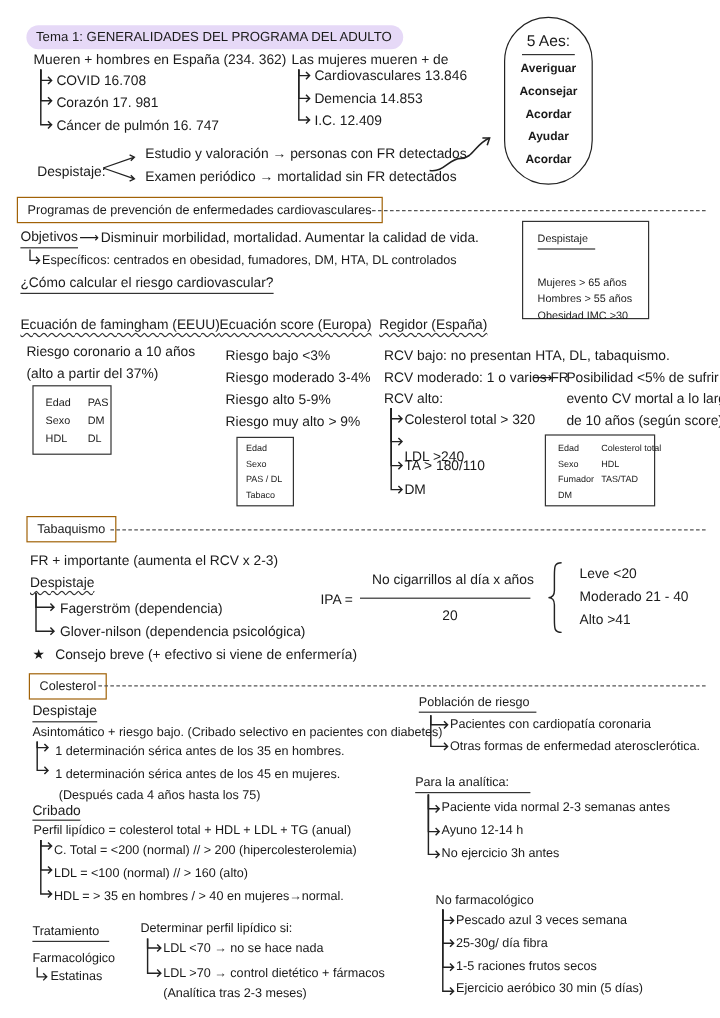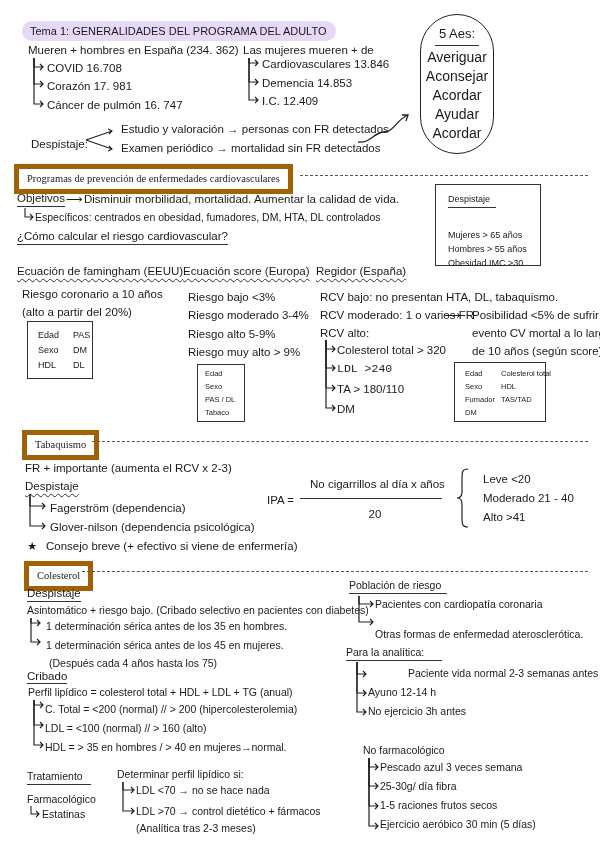--- a/index.html
+++ b/index.html
@@ -9,23 +9,22 @@
   }
   .abs { position: absolute; white-space: nowrap; }
   .t { font-size: 11.5px; line-height: 18px; }
   .s { font-size: 10.5px; line-height: 17px; }
   .xs { font-size: 8px; line-height: 12px; }
   .title-hl {
     background: #e6d9f7; border-radius: 12px; padding: 1px 10px 1px 8px;
     font-size: 11px; line-height: 18px;
   }
   .box {
-    border: 5px solid #a16207; padding: 2px 8px; font-size: 10.5px; line-height: 16px;
+    border: 1px solid #a16207; padding: 2px 8px; font-size: 10.5px; line-height: 16px;
     background: #fff;
-    font-family: Liberation Serif, serif;
   }
   .dash { border-top: 1px dashed #555; height: 0; }
   .ul { border-bottom: 1px solid #333; }
   .wavy { text-decoration: underline wavy #333; text-decoration-thickness: 1px; text-underline-offset: 3px; }
   .list-box {
     border: 1px solid #333; background: #fff;
   }
   .cloud {
     border: 1.5px solid #222; border-radius: 38px; background: #fff;
     text-align: center;
@@ -66,21 +65,21 @@
 <div class="abs t" style="left:121px;top:120px;">Estudio y valoración → personas con FR detectados</div>
 <div class="abs t" style="left:121px;top:139px;">Examen periódico → mortalidad sin FR detectados</div>
 <svg class="abs" style="left:356px;top:112px;" width="56" height="34">
   <path d="M2 30 C14 32, 18 20, 28 20 C38 20, 40 8, 52 3" fill="none" stroke="#222" stroke-width="1.3"></path>
   <path d="M46 3 L52 3 L50 9" fill="none" stroke="#222" stroke-width="1.3"></path>
 </svg>
 
 <div class="abs cloud" style="left:420px;top:14px;width:72px;height:138px;">
   <div style="font-size:13px;line-height:18px;margin-top:10px;">5 Aes:</div>
   <div style="border-top:1.5px solid #333;width:44px;margin:2px auto 2px auto;"></div>
-  <div style="font-size:14px;line-height:19px;">
+  <div style="font-size:10px;line-height:19px;font-weight:bold;">
     <div>Averiguar</div>
     <div>Aconsejar</div>
     <div>Acordar</div>
     <div>Ayudar</div>
     <div>Acordar</div>
   </div>
 </div>
 
 <div class="abs box" style="left:14px;top:164px;">Programas de prevención de enfermedades cardiovasculares</div>
 <div class="abs dash" style="left:300px;top:175px;width:288px;"></div>
@@ -98,21 +97,21 @@
   <div class="xs ul" style="position:absolute;left:12px;top:8px;font-size:9px;padding-bottom:2px;width:48px;">Despistaje</div>
   <div style="position:absolute;left:12px;top:30px;font-size:9px;line-height:14px;margin-top:13px;">
     <div>Mujeres &gt; 65 años</div>
     <div>Hombres &gt; 55 años</div>
     <div>Obesidad IMC &gt;30</div>
   </div>
 </div>
 
 <div class="abs t wavy" style="left:17px;top:262px;">Ecuación de famingham (EEUU)</div>
 <div class="abs t" style="left:22px;top:285px;">Riesgo coronario a 10 años</div>
-<div class="abs t" style="left:22px;top:303px;">(alto a partir del 20%)</div>
+<div class="abs t" style="left:22px;top:303px;">(alto a partir del 37%)</div>
 <div class="abs list-box" style="left:27px;top:321px;width:64px;height:56px;">
   <div class="grid2" style="position:absolute;left:10px;top:6px;font-size:9px;line-height:15px;column-gap:14px;">
     <div>
       <div>Edad</div>
       <div>Sexo</div>
       <div>HDL</div>
     </div>
     <div>
       <div>PAS</div>
       <div>DM</div>
@@ -143,21 +142,21 @@
 <div class="abs t" style="left:472px;top:324px;">evento CV mortal a lo largo</div>
 <div class="abs t" style="left:472px;top:342px;">de 10 años (según score)</div>
 <div class="abs t" style="left:320px;top:324px;">RCV alto:</div>
 <svg class="abs" style="left:324px;top:340px;" width="14" height="76">
   <path d="M2 0 V9 H11 M8 6 L11 9 L8 12" fill="none" stroke="#222" stroke-width="1.2"></path>
   <path d="M2 0 V28 H11 M8 25 L11 28 L8 31" fill="none" stroke="#222" stroke-width="1.2"></path>
   <path d="M2 0 V48 H11 M8 45 L11 48 L8 51" fill="none" stroke="#222" stroke-width="1.2"></path>
   <path d="M2 0 V68 H11 M8 65 L11 68 L8 71" fill="none" stroke="#222" stroke-width="1.2"></path>
 </svg>
 <div class="abs t" style="left:337px;top:341px;">Colesterol total &gt; 320</div>
-<div class="abs t" style="left:337px;top:360px;font-family:Liberation Mono, monospace;">LDL &gt;240</div>
+<div class="abs t" style="left:337px;top:372px;">LDL &gt;240</div>
 <div class="abs t" style="left:337px;top:380px;">TA &gt; 180/110</div>
 <div class="abs t" style="left:337px;top:400px;">DM</div>
 <div class="abs list-box" style="left:454px;top:362px;width:90px;height:58px;">
   <div class="grid2" style="position:absolute;left:10px;top:4px;font-size:7.5px;line-height:13px;column-gap:6px;">
     <div>
       <div>Edad</div>
       <div>Sexo</div>
       <div>Fumador</div>
       <div>DM</div>
     </div>
@@ -215,29 +214,29 @@
 <div class="abs s" style="left:45px;top:701px;">C. Total = &lt;200 (normal)  //   &gt; 200 (hipercolesterolemia)</div>
 <div class="abs s" style="left:45px;top:720px;">LDL = &lt;100 (normal)  //  &gt; 160 (alto)</div>
 <div class="abs s" style="left:45px;top:739px;">HDL = &gt; 35 en hombres / &gt; 40 en mujeres→normal.</div>
 
 <div class="abs s ul" style="left:349px;top:578px;line-height:15px;padding-right:6px;">Población de riesgo</div>
 <svg class="abs" style="left:357px;top:596px;" width="20" height="34">
   <path d="M2 0 V8 H16 M13 5 L16 8 L13 11" fill="none" stroke="#222" stroke-width="1.2"></path>
   <path d="M2 0 V26 H16 M13 23 L16 26 L13 29" fill="none" stroke="#222" stroke-width="1.2"></path>
 </svg>
 <div class="abs s" style="left:375px;top:596px;">Pacientes con cardiopatía coronaria</div>
-<div class="abs s" style="left:375px;top:614px;margin-top:12px;">Otras formas de enfermedad aterosclerótica.</div>
+<div class="abs s" style="left:375px;top:614px;">Otras formas de enfermedad aterosclerótica.</div>
 
 <div class="abs s ul" style="left:346px;top:645px;line-height:15px;padding-right:18px;">Para la analítica:</div>
 <svg class="abs" style="left:355px;top:662px;" width="14" height="56">
   <path d="M2 0 V12 H11 M8 9 L11 12 L8 15" fill="none" stroke="#222" stroke-width="1.2"></path>
   <path d="M2 0 V31 H11 M8 28 L11 31 L8 34" fill="none" stroke="#222" stroke-width="1.2"></path>
   <path d="M2 0 V50 H11 M8 47 L11 50 L8 53" fill="none" stroke="#222" stroke-width="1.2"></path>
 </svg>
-<div class="abs s" style="left:368px;top:665px;margin-left:40px;">Paciente vida normal 2-3 semanas antes</div>
+<div class="abs s" style="left:368px;top:665px;">Paciente vida normal 2-3 semanas antes</div>
 <div class="abs s" style="left:368px;top:684px;">Ayuno 12-14 h</div>
 <div class="abs s" style="left:368px;top:703px;">No ejercicio 3h antes</div>
 
 <div class="abs s ul" style="left:27px;top:768px;line-height:16px;padding-right:8px;">Tratamiento</div>
 <div class="abs s" style="left:27px;top:791px;">Farmacológico</div>
 <svg class="abs" style="left:29px;top:806px;" width="12" height="14">
   <path d="M2 0 V8 H10 M7 5 L10 8 L7 11" fill="none" stroke="#222" stroke-width="1.1"></path>
 </svg>
 <div class="abs s" style="left:42px;top:806px;">Estatinas</div>
 

